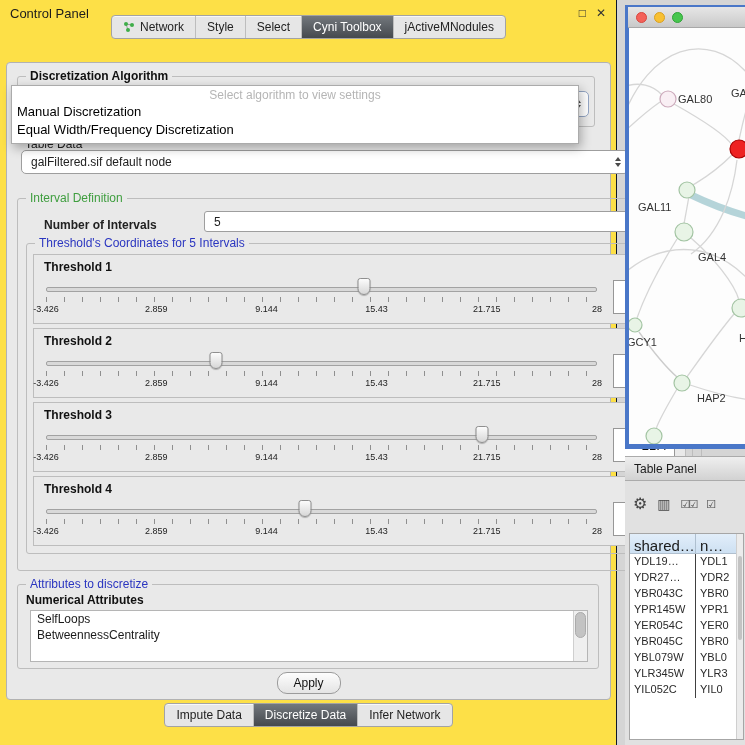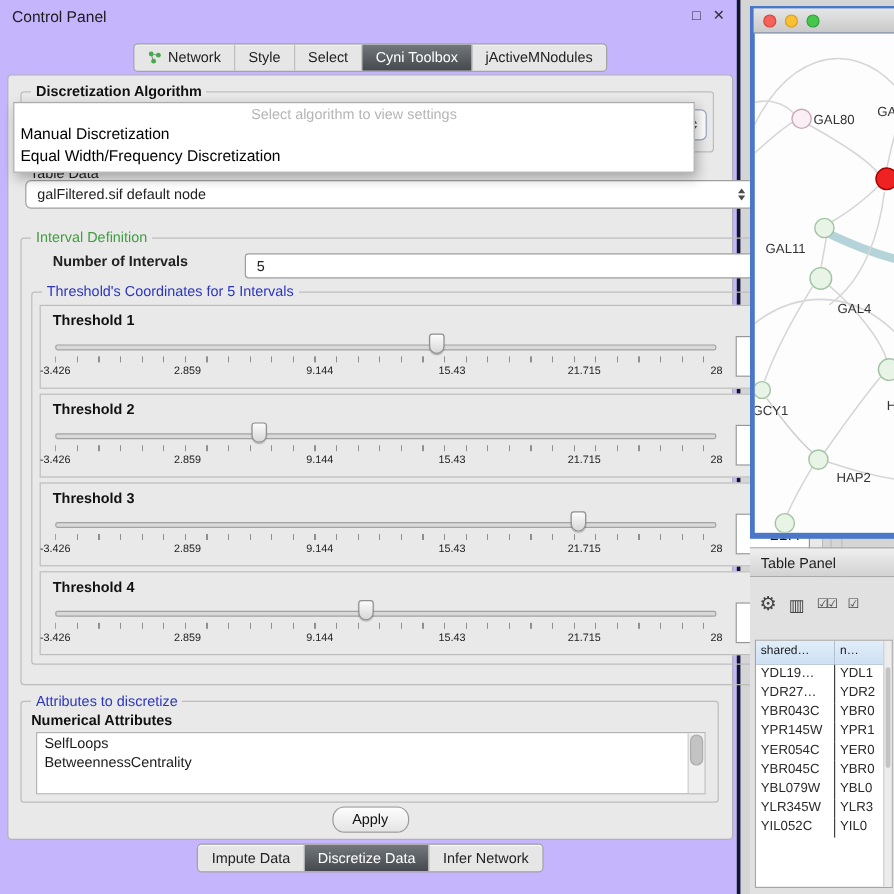--- a/index.html
+++ b/index.html
@@ -1,27 +1,27 @@
 <!DOCTYPE html>
 <html><head>
 <meta charset="utf-8">
 <style>
 *{box-sizing:border-box;margin:0;padding:0}
 html,body{width:745px;height:745px}
 body{position:relative;background:#d5d5d5;font-family:"Liberation Sans",sans-serif;overflow:hidden;color:#222}
 
 
-#control-panel{position:absolute;left:0;top:0;width:617px;height:745px;background:#c4b5fd;border-right:3px solid #0f172a}
+#control-panel{position:absolute;left:0;top:0;width:617px;height:745px;background:#fde047;border-right:1px solid #0f172a}
 .titlebar{height:26px;display:flex;align-items:center;padding:0 10px;font-size:13px;color:#1c1c1c}
 .win-icons{margin-left:auto;display:flex;gap:10px;align-items:center}
 .wicon{font-size:12px;color:#333;cursor:default;line-height:1}
 
 
 .tabbar{position:absolute;left:0;width:617px;display:flex;justify-content:center}
-.tabbar.top{top:36px}
+.tabbar.top{top:15px}
 .tabbar.bottom{top:703px}
 .tabset{display:flex;border:1px solid #a3a3a3;border-radius:4px;overflow:hidden;background:#e6e6e6;box-shadow:0 1px 0 rgba(255,255,255,.7) inset}
 .tab{padding:4px 11px;font-size:12px;color:#222;border-right:1px solid #bdbdbd;display:flex;align-items:center;gap:5px;white-space:nowrap}
 .tab:last-child{border-right:none}
 .tab.selected{background:linear-gradient(#73787d,#45494e);color:#fff}
 
 
 #main-panel{position:absolute;left:6px;top:62px;width:605px;height:638px;border:1px solid #b2b2b2;border-radius:4px;background:#e9e9e9}
 
 fieldset{border:1px solid #bdbdbd;border-radius:3px;background:transparent}
@@ -43,21 +43,21 @@
 
 #algo-popup{position:absolute;left:4px;top:22px;width:568px;background:#fff;border:1px solid #ababab;box-shadow:2px 4px 10px rgba(0,0,0,.3);z-index:50;padding-bottom:4px}
 .popup-placeholder{text-align:center;color:#b5b5b5;font-size:12px;padding:2px 0 1px}
 .popup-option{font-size:13px;padding:1px 5px;color:#000;line-height:16px}
 .popup-option.bold{font-weight:normal}
 
 #table-data-label{position:absolute;left:18px;top:74px;font-size:12px;color:#222}
 #table-data-combo{position:absolute;left:14px;top:87px;width:608px;height:24px}
 
 #interval-fieldset{position:absolute;left:10px;top:128px;width:685px;height:380px}
-.intervals-row{display:flex;align-items:flex-start;margin:6px 10px 4px 10px}
+.intervals-row{display:flex;align-items:flex-end;margin:6px 10px 4px 10px}
 .intervals-row .lbl{font-weight:bold;font-size:12px;padding-left:16px;width:176px}
 .intervals-row .combo{flex:1;height:21px;border-radius:3px}
 
 #thresholds-fieldset{margin:4px 8px 0 8px;height:318px}
 .threshold-box{margin:4px 6px;height:70px;border:1px solid #bdbdbd;border-radius:0;position:relative;background:#e9e9e9}
 .th-label{position:absolute;left:10px;top:5px;font-size:12px;font-weight:bold;color:#111}
 .th-row{position:absolute;left:10px;right:10px;top:20px;bottom:4px;display:flex;align-items:center;gap:14px}
 .slider{flex:1;height:46px;position:relative}
 .track{position:absolute;left:2px;right:2px;top:13px;height:5px;background:#d9d9d9;border:1px solid #a2a2a2;border-radius:2px}
 .thumb{position:absolute;top:4px;width:13px;height:17px;background:linear-gradient(#fcfcfc,#d7d7d7);border:1px solid #8f8f8f;border-radius:3px 3px 7px 7px;transform:translateX(-50%);box-shadow:0 1px 1px rgba(0,0,0,.25)}
@@ -94,21 +94,21 @@
 
 #table-panel-header{position:absolute;left:625px;top:456px;width:120px;height:25px;background:linear-gradient(#efefef,#d2d2d2);border-top:1px solid #ababab;border-bottom:1px solid #ababab;display:flex;align-items:center;padding-left:9px;font-size:12px;color:#1c1c1c}
 #table-panel-body{position:absolute;left:625px;top:481px;width:120px;height:264px;background:#e1e1e1}
 #tp-toolbar{position:absolute;left:8px;top:12px;right:2px;height:22px;display:flex;align-items:center;gap:10px;color:#444}
 .tool-ico{line-height:1;cursor:default}
 .tool-ico.gear{font-size:16px}
 .tool-ico.cols{font-size:14px}
 .tool-ico.checks{font-size:11px;letter-spacing:-2px}
 #data-table{position:absolute;left:4px;top:52px;width:115px;height:207px;background:#fff;border:1px solid #a6a6a6;overflow:hidden}
 #table-head{display:flex;height:20px;border-bottom:1px solid #b0bfce}
-.hcell{background:linear-gradient(#e2eefa,#cde0f2);border-right:1px solid #aebfcf;font-size:10px;padding:3px 0 0 4px;color:#1a1a1a;overflow:hidden;white-space:nowrap}
+.hcell{background:linear-gradient(#e2eefa,#cde0f2);border-right:1px solid #aebfcf;font-size:15px;padding:3px 0 0 4px;color:#1a1a1a;overflow:hidden;white-space:nowrap}
 .hcell.c0{width:66px}
 .hcell.c1{flex:1}
 #table-rows{position:absolute;left:0;top:20px;right:7px;bottom:0}
 .trow{display:flex;height:16px}
 .tcell{font-size:11px;padding:1px 0 0 4px;overflow:hidden;white-space:nowrap;color:#2a2a2a}
 .tcell.c0{width:66px;border-right:1px solid #404040}
 .tcell.c1{flex:1}
 #table-vscroll{position:absolute;right:0;top:0;bottom:0;width:7px;background:#ececec;border-left:1px solid #cfcfcf}
 #table-vscroll .vthumb2{position:absolute;left:1px;right:1px;top:22px;height:84px;background:#c3c3c3;border-radius:3px}
 </style>

